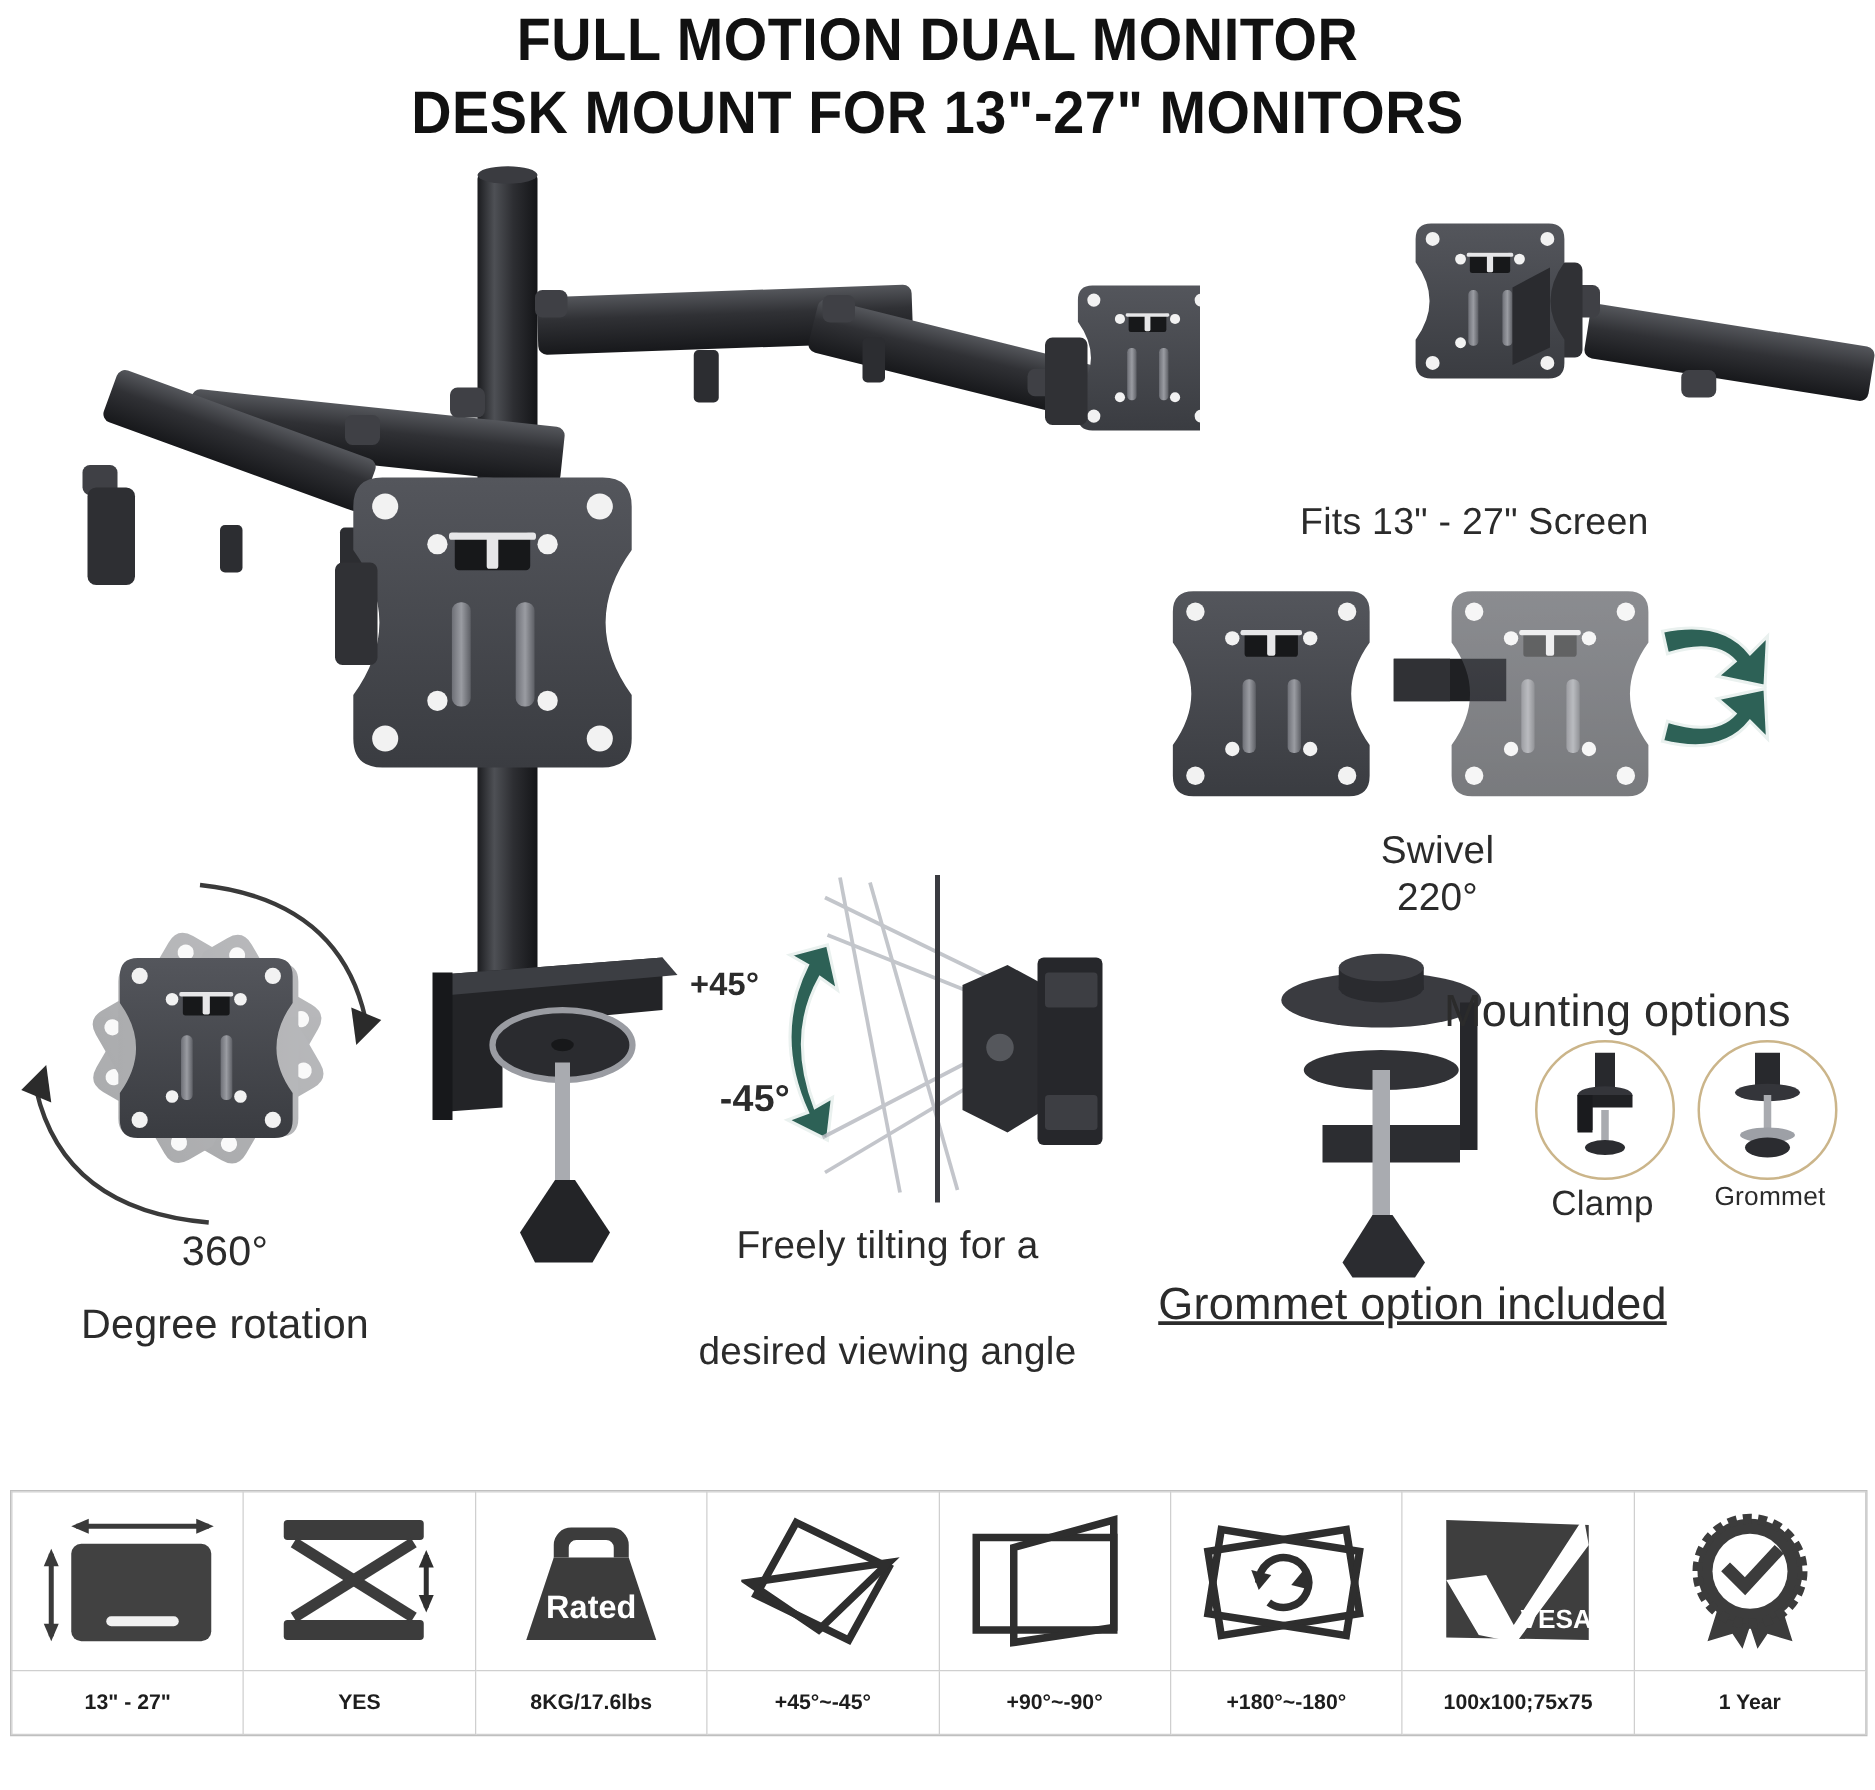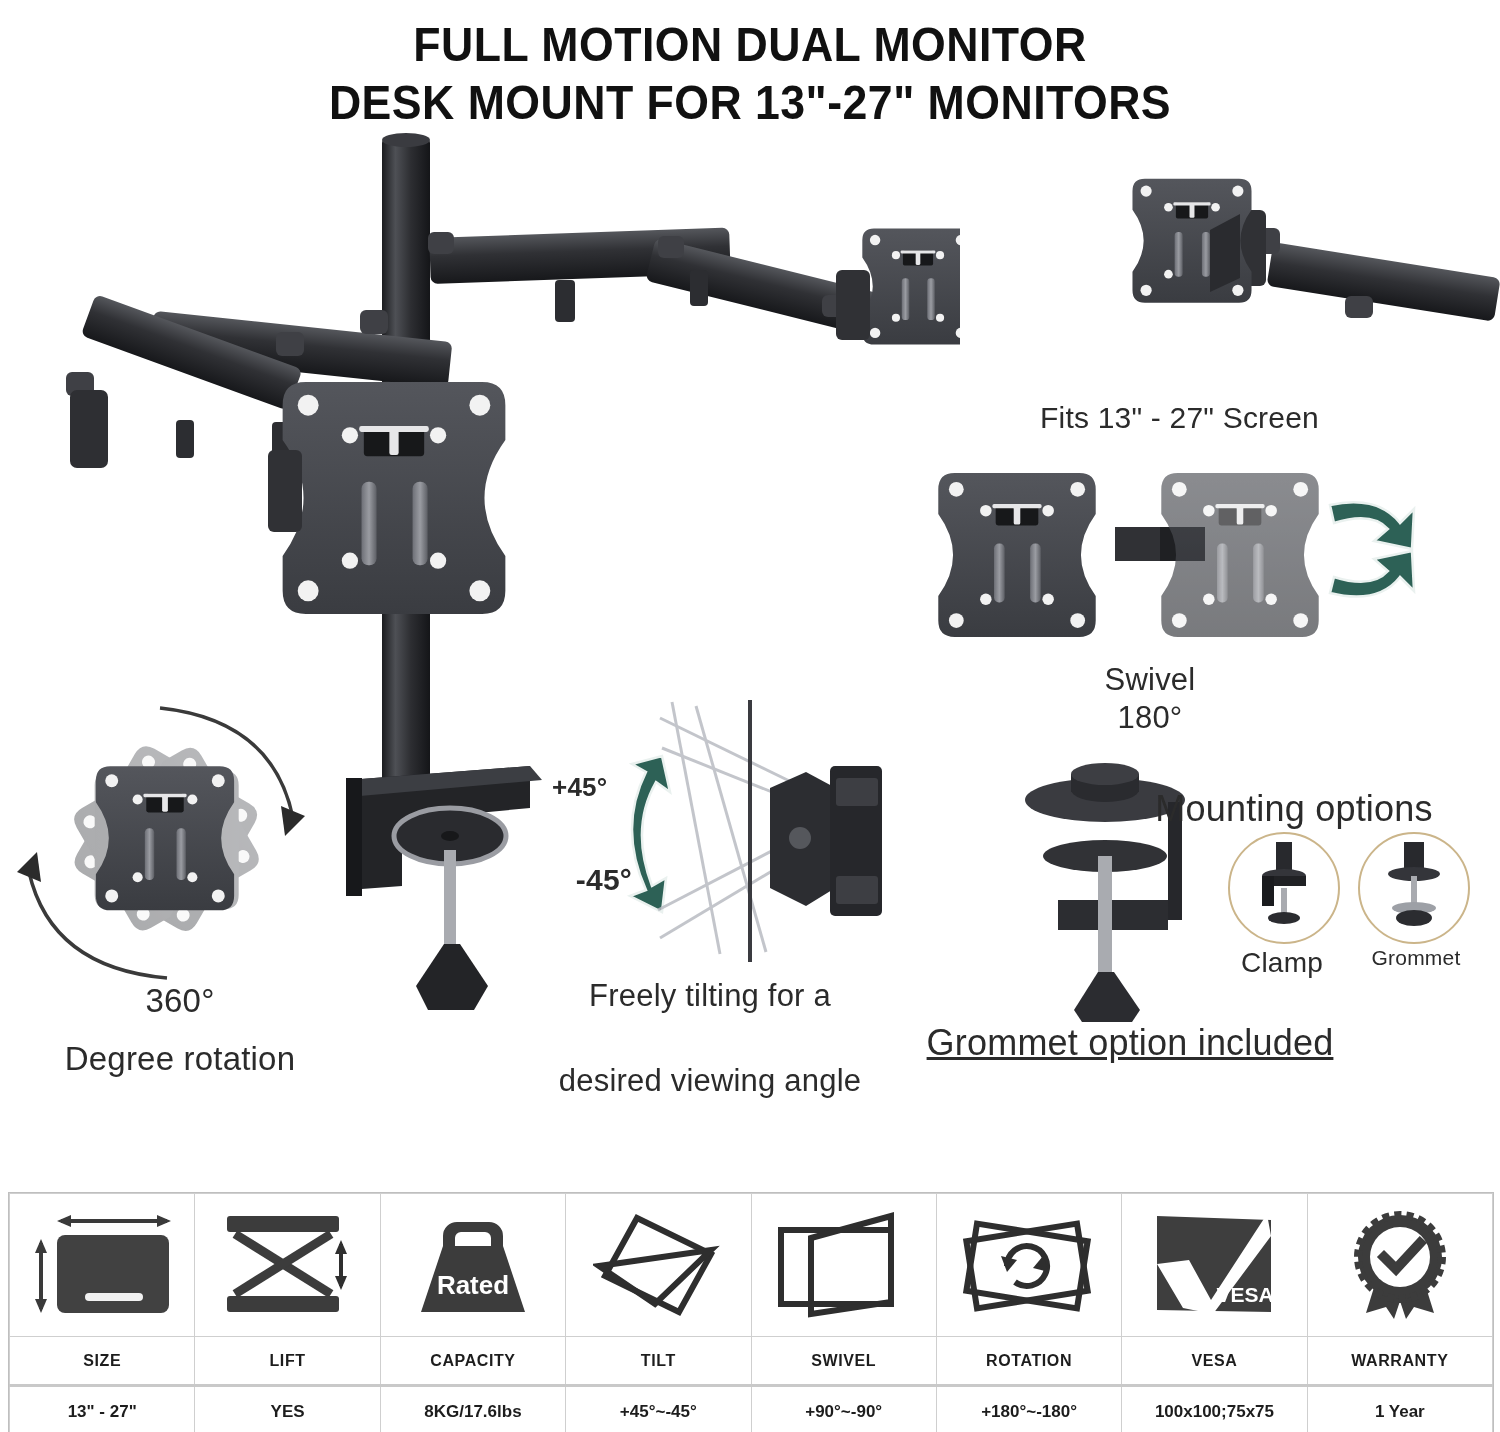--- a/index.html
+++ b/index.html
@@ -9,21 +9,21 @@
   body {
     width: 1500px; height: 1432px;
     position: relative;
     font-family: "Liberation Sans", sans-serif;
     color: #1a1a1a;
     overflow: hidden;
   }
 
   
   #title-block {
-    position: absolute; top: 12px; left: 0; width: 1500px;
+    position: absolute; top: 0; left: 0; width: 1500px;
     text-align: center;
     padding-top: 4px;
   }
   #title-block .tline {
     font-family: "Liberation Sans Narrow", "Liberation Sans", sans-serif;
     font-weight: bold;
     font-size: 48px;
     letter-spacing: 0.5px;
     line-height: 58px;
     color: #111;
@@ -204,21 +204,21 @@
     </g>
 
     <g transform="translate(228,3) scale(0.82)" opacity="0.68">
       <use href="#vesaPlate" width="200" height="212"></use>
     </g>
 
     <path d="M400 40 Q448 30 470 58 L484 44 L482 84 L444 76 L458 64 Q442 46 404 58 Z" class="teal"></path>
     <path d="M400 128 Q448 140 470 112 L484 126 L482 86 L444 94 L458 106 Q442 124 404 112 Z" class="teal"></path>
   </svg>
   <div class="cap" style="left:1000px; top:662px; width:300px; font-size:31px;">Swivel</div>
-  <div class="cap" style="left:1000px; top:700px; width:300px; font-size:31px;">180°</div>
+  <div class="cap" style="left:1000px; top:700px; width:300px; font-size:31px;">220°</div>
 </div>
 
 <div>
   <svg style="position:absolute; left:5px; top:690px;" width="320" height="300" viewBox="0 0 320 300">
 
     <g opacity="0.42">
       <g transform="translate(160,150) rotate(30) translate(-72,-78) scale(0.72)">
           <use href="#vesaPlate" width="200" height="212"></use>
         </g>
       <g transform="translate(160,150) rotate(60) translate(-72,-78) scale(0.72)">
@@ -392,30 +392,20 @@
           <svg width="120" height="112" viewBox="0 0 120 112">
             <path d="M36 72 L26 104 L46 98 L54 110 L64 80 Z" fill="#3c3c3c"></path>
             <path d="M84 72 L94 104 L74 98 L66 110 L56 80 Z" fill="#3c3c3c"></path>
             <circle cx="60" cy="48" r="42" fill="#3c3c3c"></circle>
             <circle cx="60" cy="48" r="42" fill="none" stroke="#3c3c3c" stroke-width="8" stroke-dasharray="7 5"></circle>
             <circle cx="60" cy="48" r="30" fill="#ffffff"></circle>
             <path d="M44 48 L56 60 L80 34" fill="none" stroke="#3c3c3c" stroke-width="10" stroke-linecap="square"></path>
           </svg>
         </div>
       </td>
-    </tr>
-    <tr class="heads">
-      <td>SIZE</td>
-      <td>LIFT</td>
-      <td>CAPACITY</td>
-      <td>TILT</td>
-      <td>SWIVEL</td>
-      <td>ROTATION</td>
-      <td>VESA</td>
-      <td>WARRANTY</td>
     </tr>
     <tr class="vals">
       <td>13" - 27"</td>
       <td>YES</td>
       <td>8KG/17.6lbs</td>
       <td>+45°~-45°</td>
       <td>+90°~-90°</td>
       <td>+180°~-180°</td>
       <td>100x100;75x75</td>
       <td>1 Year</td>

